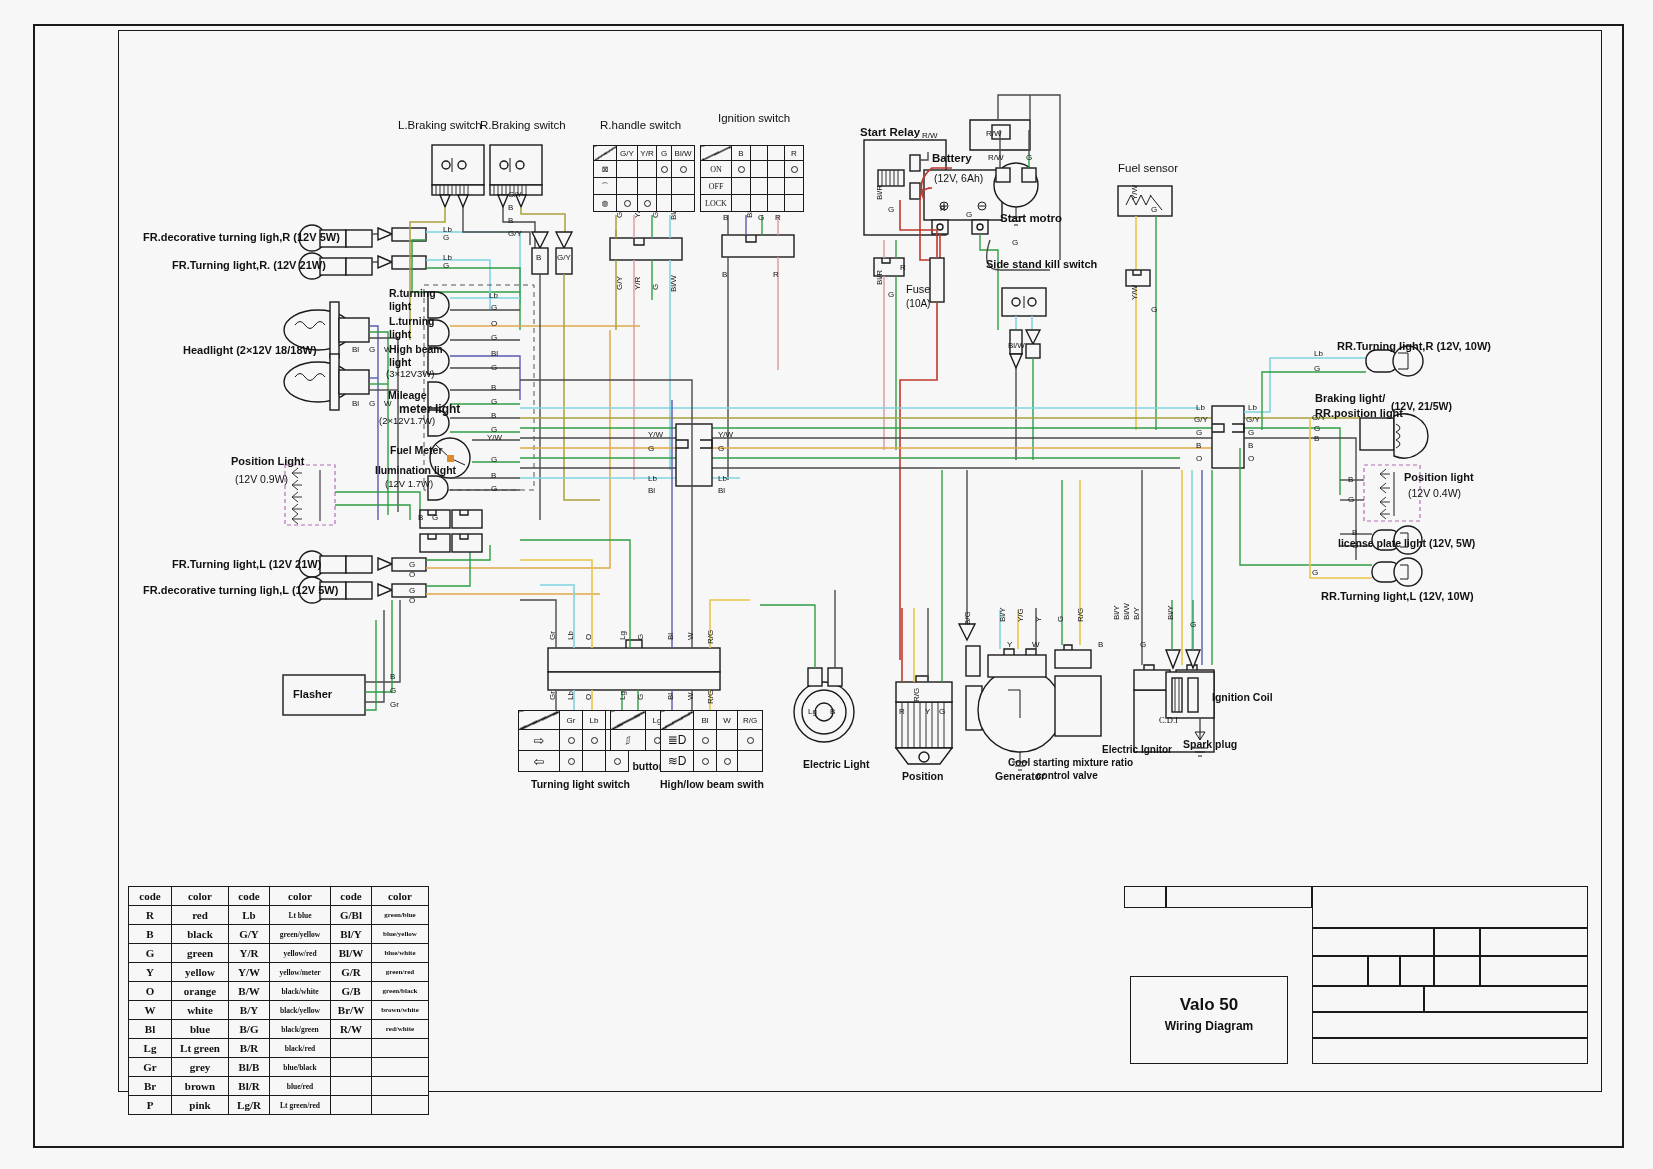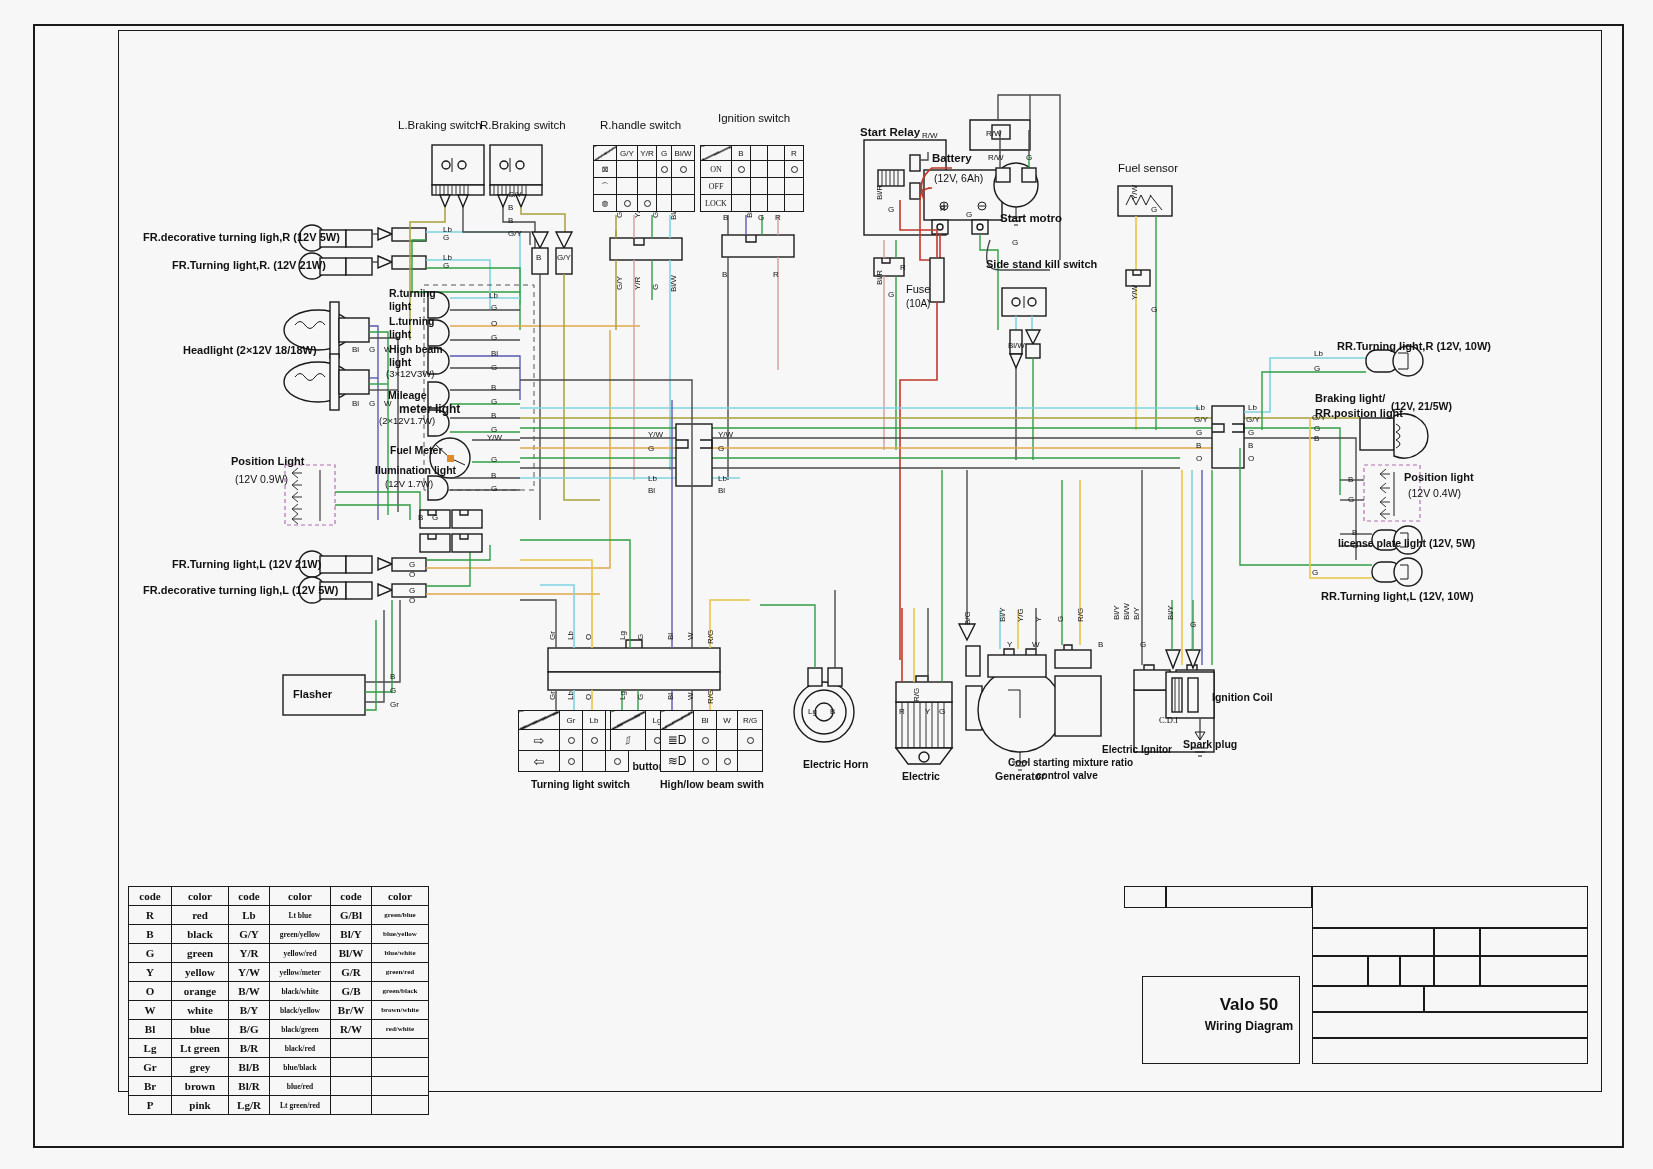--- a/index.html
+++ b/index.html
@@ -533,22 +533,22 @@
   <div class="lbl lbl-b" style="left:388px;top:389px;font-size:10.5px;">Mileage</div>
   <div class="lbl lbl-b" style="left:399px;top:403px;font-size:12px;">meter light</div>
   <div class="lbl" style="left:379px;top:416px;font-size:9.5px;">(2×12V1.7W)</div>
   <div class="lbl lbl-b" style="left:390px;top:444px;font-size:10.5px;">Fuel Meter</div>
   <div class="lbl lbl-b" style="left:375px;top:464px;font-size:10.5px;">Ilumination  light</div>
   <div class="lbl" style="left:385px;top:479px;font-size:9.5px;">(12V 1.7W)</div>
 
   <div class="lbl lbl-b" style="left:531px;top:778px;font-size:10.5px;">Turning light switch</div>
   <div class="lbl lbl-b" style="left:605px;top:760px;font-size:10.5px;">Horn button</div>
   <div class="lbl lbl-b" style="left:660px;top:778px;font-size:10.5px;">High/low beam swith</div>
-  <div class="lbl lbl-b" style="left:803px;top:758px;font-size:10.5px;">Electric Horn</div>
-  <div class="lbl lbl-b" style="left:902px;top:770px;font-size:10.5px;">Electric</div>
+  <div class="lbl lbl-b" style="left:803px;top:758px;font-size:10.5px;">Electric Light</div>
+  <div class="lbl lbl-b" style="left:902px;top:770px;font-size:10.5px;">Position</div>
   <div class="lbl lbl-b" style="left:995px;top:770px;font-size:10.5px;">Generator</div>
   <div class="lbl lbl-b" style="left:1008px;top:757px;font-size:10px;">Cool starting mixture ratio</div>
   <div class="lbl lbl-b" style="left:1036px;top:770px;font-size:10px;">control valve</div>
   <div class="lbl lbl-b" style="left:1102px;top:744px;font-size:10px;">Electric Ignitor</div>
   <div class="lbl" style="left:1159px;top:716px;font-size:8.5px;font-family:'Liberation Serif',serif;">C.D.I</div>
   <div class="lbl lbl-b" style="left:1212px;top:691px;font-size:10.5px;">Ignition Coil</div>
   <div class="lbl lbl-b" style="left:1183px;top:738px;font-size:10.5px;">Spark plug</div>
 
   <div class="lbl lbl-b" style="left:1337px;top:340px;font-size:11px;">RR.Turning light,R (12V, 10W)</div>
   <div class="lbl lbl-b" style="left:1315px;top:392px;font-size:11px;">Braking light/</div>
@@ -919,21 +919,21 @@
           <td class="c-col2">Lt green/red</td>
           <td class="c-code3"></td>
           <td class="c-col3"></td>
         </tr>
       </tbody>
   </table>
 
   <div id="titleblock">
     <div class="tb-cell" style="left:0;top:0;width:42px;height:22px;"></div>
     <div class="tb-cell" style="left:42px;top:0;width:146px;height:22px;"></div>
-    <div class="tb-cell" style="left:18px;top:90px;width:158px;height:88px;padding-left:28px;">
+    <div class="tb-cell" style="left:6px;top:90px;width:158px;height:88px;">
       <div class="tb-txt" style="top:18px;font-size:17px;">Valo 50</div>
       <div class="tb-txt" style="top:42px;font-size:12px;">Wiring Diagram</div>
     </div>
     <div class="tb-cell" style="left:188px;top:0;width:276px;height:42px;"></div>
     <div class="tb-cell" style="left:188px;top:42px;width:122px;height:28px;"></div>
     <div class="tb-cell" style="left:310px;top:42px;width:46px;height:28px;"></div>
     <div class="tb-cell" style="left:356px;top:42px;width:108px;height:28px;"></div>
     <div class="tb-cell" style="left:188px;top:70px;width:56px;height:30px;"></div>
     <div class="tb-cell" style="left:244px;top:70px;width:32px;height:30px;"></div>
     <div class="tb-cell" style="left:276px;top:70px;width:34px;height:30px;"></div>

